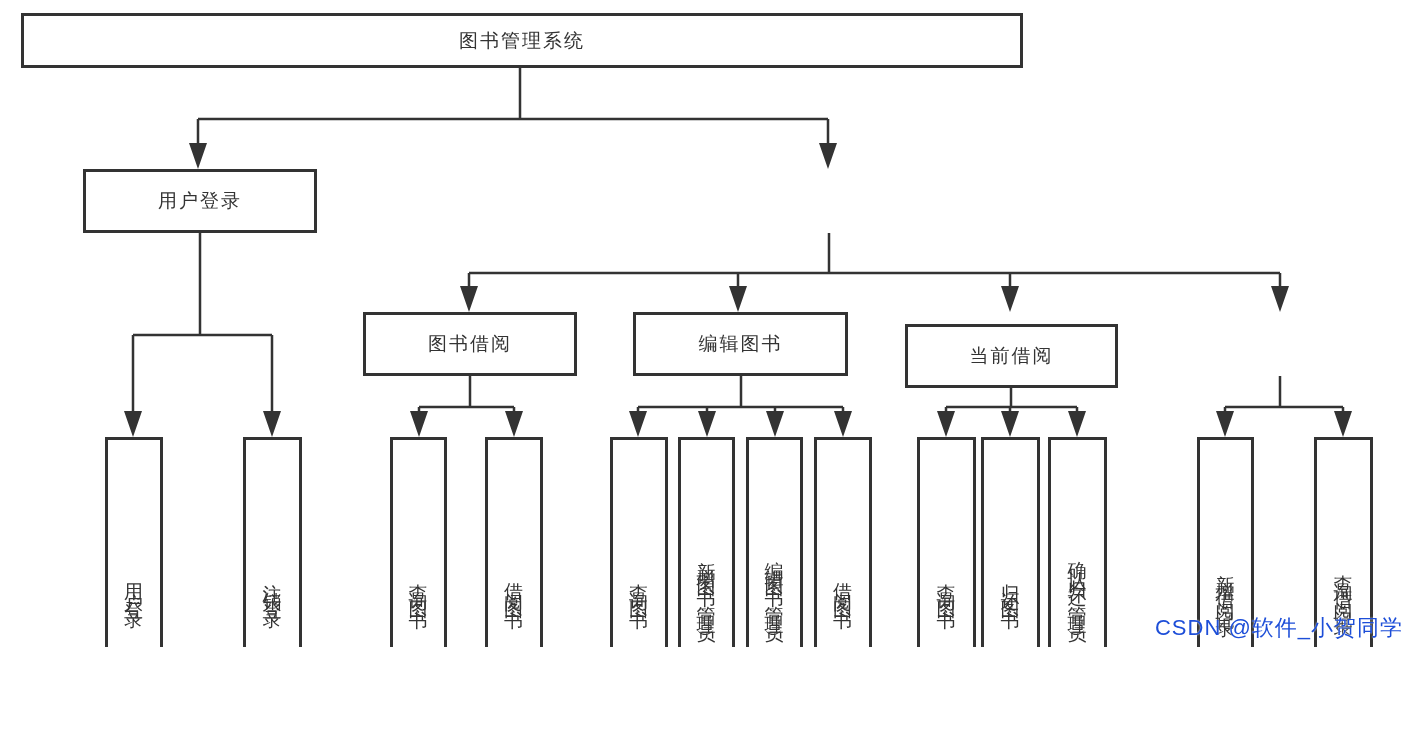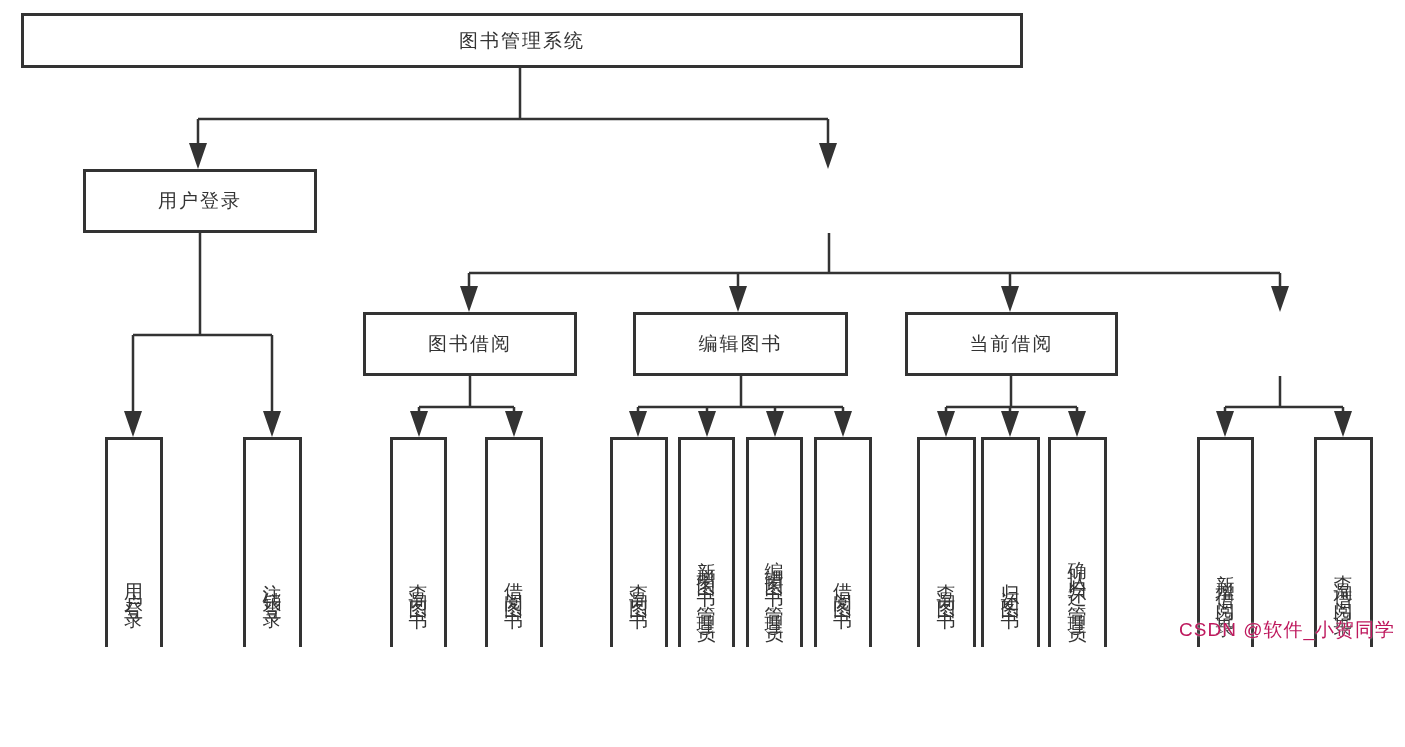--- a/index.html
+++ b/index.html
@@ -26,24 +26,24 @@
   .h-node { font-size: 19px; letter-spacing: 2px; white-space: nowrap; }
   .v-node .v-label {
     writing-mode: vertical-rl;
     text-orientation: mixed;
     font-size: 19px;
     line-height: 1;
     letter-spacing: 9px;
   }
   .watermark {
     position: absolute;
-    right: 10px;
+    right: 2px;
     bottom: 4px;
-    font-size: 19px;
-    color: #be185d;
+    font-size: 22px;
+    color: #1d4ed8;
     letter-spacing: 1px;
     white-space: nowrap;
     text-shadow: 0 0 2px #ffffff;
   }
 </style>
 </head>
 <body>
 
 <div class="stage">
 
@@ -74,21 +74,21 @@
   <div class="node h-node" style="left:83px; top:169px; width:234px; height:64px">
     <span>用户登录</span>
   </div>
 
   <div class="node h-node" style="left:363px; top:312px; width:214px; height:64px">
     <span>图书借阅</span>
   </div>
   <div class="node h-node" style="left:633px; top:312px; width:215px; height:64px">
     <span>编辑图书</span>
   </div>
-  <div class="node h-node" style="left:905px; top:312px; width:213px; height:64px">
+  <div class="node h-node" style="left:905px; top:324px; width:213px; height:64px">
     <span>当前借阅</span>
   </div>
 
   <div class="node v-node" style="left:105px; top:437px; width:58px; height:298px">
     <span class="v-label">用户登录</span>
   </div>
   <div class="node v-node" style="left:243px; top:437px; width:59px; height:298px">
     <span class="v-label">注销登录</span>
   </div>
 

